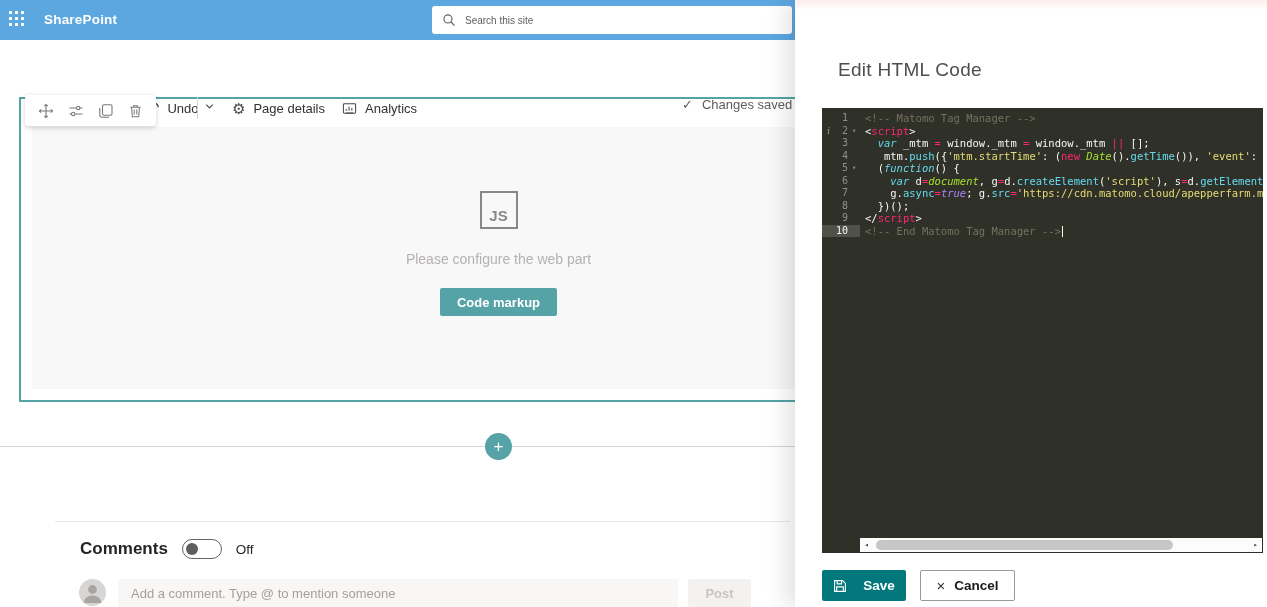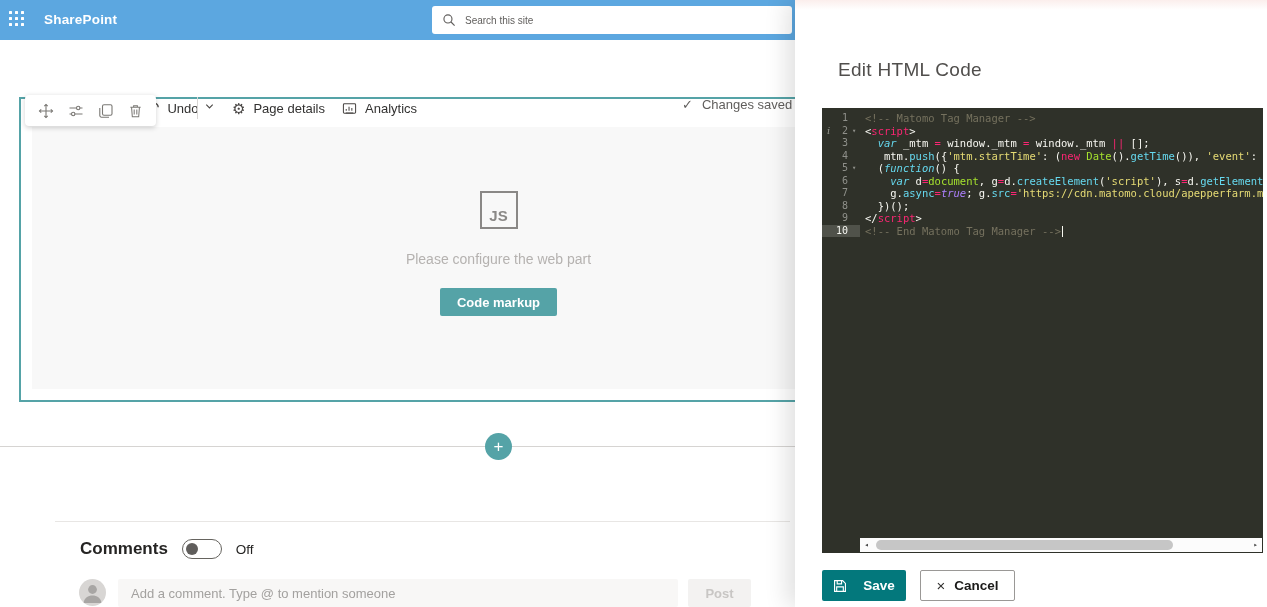--- a/index.html
+++ b/index.html
@@ -91,21 +91,21 @@
   .ed-fold { width:12px; flex:0 0 12px; font-size:7px; text-align:center; color:#8F908A; }
   .ed-row.active .ed-gutter { background:#50524a; color:#f8f8f2; }
   .ed-code { padding-left:5px; color:#F8F8F2; overflow:hidden; }
   .tk-cm { color:#75715E; }
   .tk-tag { color:#F92672; }
   .tk-op { color:#F92672; }
   .tk-kw { color:#66D9EF; font-style:italic; }
   .tk-fn { color:#66D9EF; }
   .tk-str { color:#E6DB74; }
   .tk-cst { color:#AE81FF; font-style:italic; }
-  .tk-sup { color:#A6E22E; }
+  .tk-sup { color:#A6E22E;font-style:italic; }
   .tk-pun { color:#F8F8F2; }
   .ed-cursor { display:inline-block; width:1.5px; height:11px; background:#f8f8f0; vertical-align:middle; margin-left:1px; }
   .ed-hscroll { position:absolute; left:38px; right:1px; bottom:1px; height:14px; background:#fcfcfc;
                 display:flex; align-items:center; }
   .ed-hscroll .arr { width:13px; text-align:center; font-size:7px; color:#4a4a4a; cursor:pointer; }
   .ed-track { flex:1; height:100%; position:relative; }
   .ed-thumb { position:absolute; left:3px; top:2px; bottom:2px; width:79%; background:#c6c6c6; border-radius:5px; cursor:grab; }
 
   
   .panel-save { position:absolute; left:27px; top:570px; width:84px; height:31px; background:#03787C; border:none;

